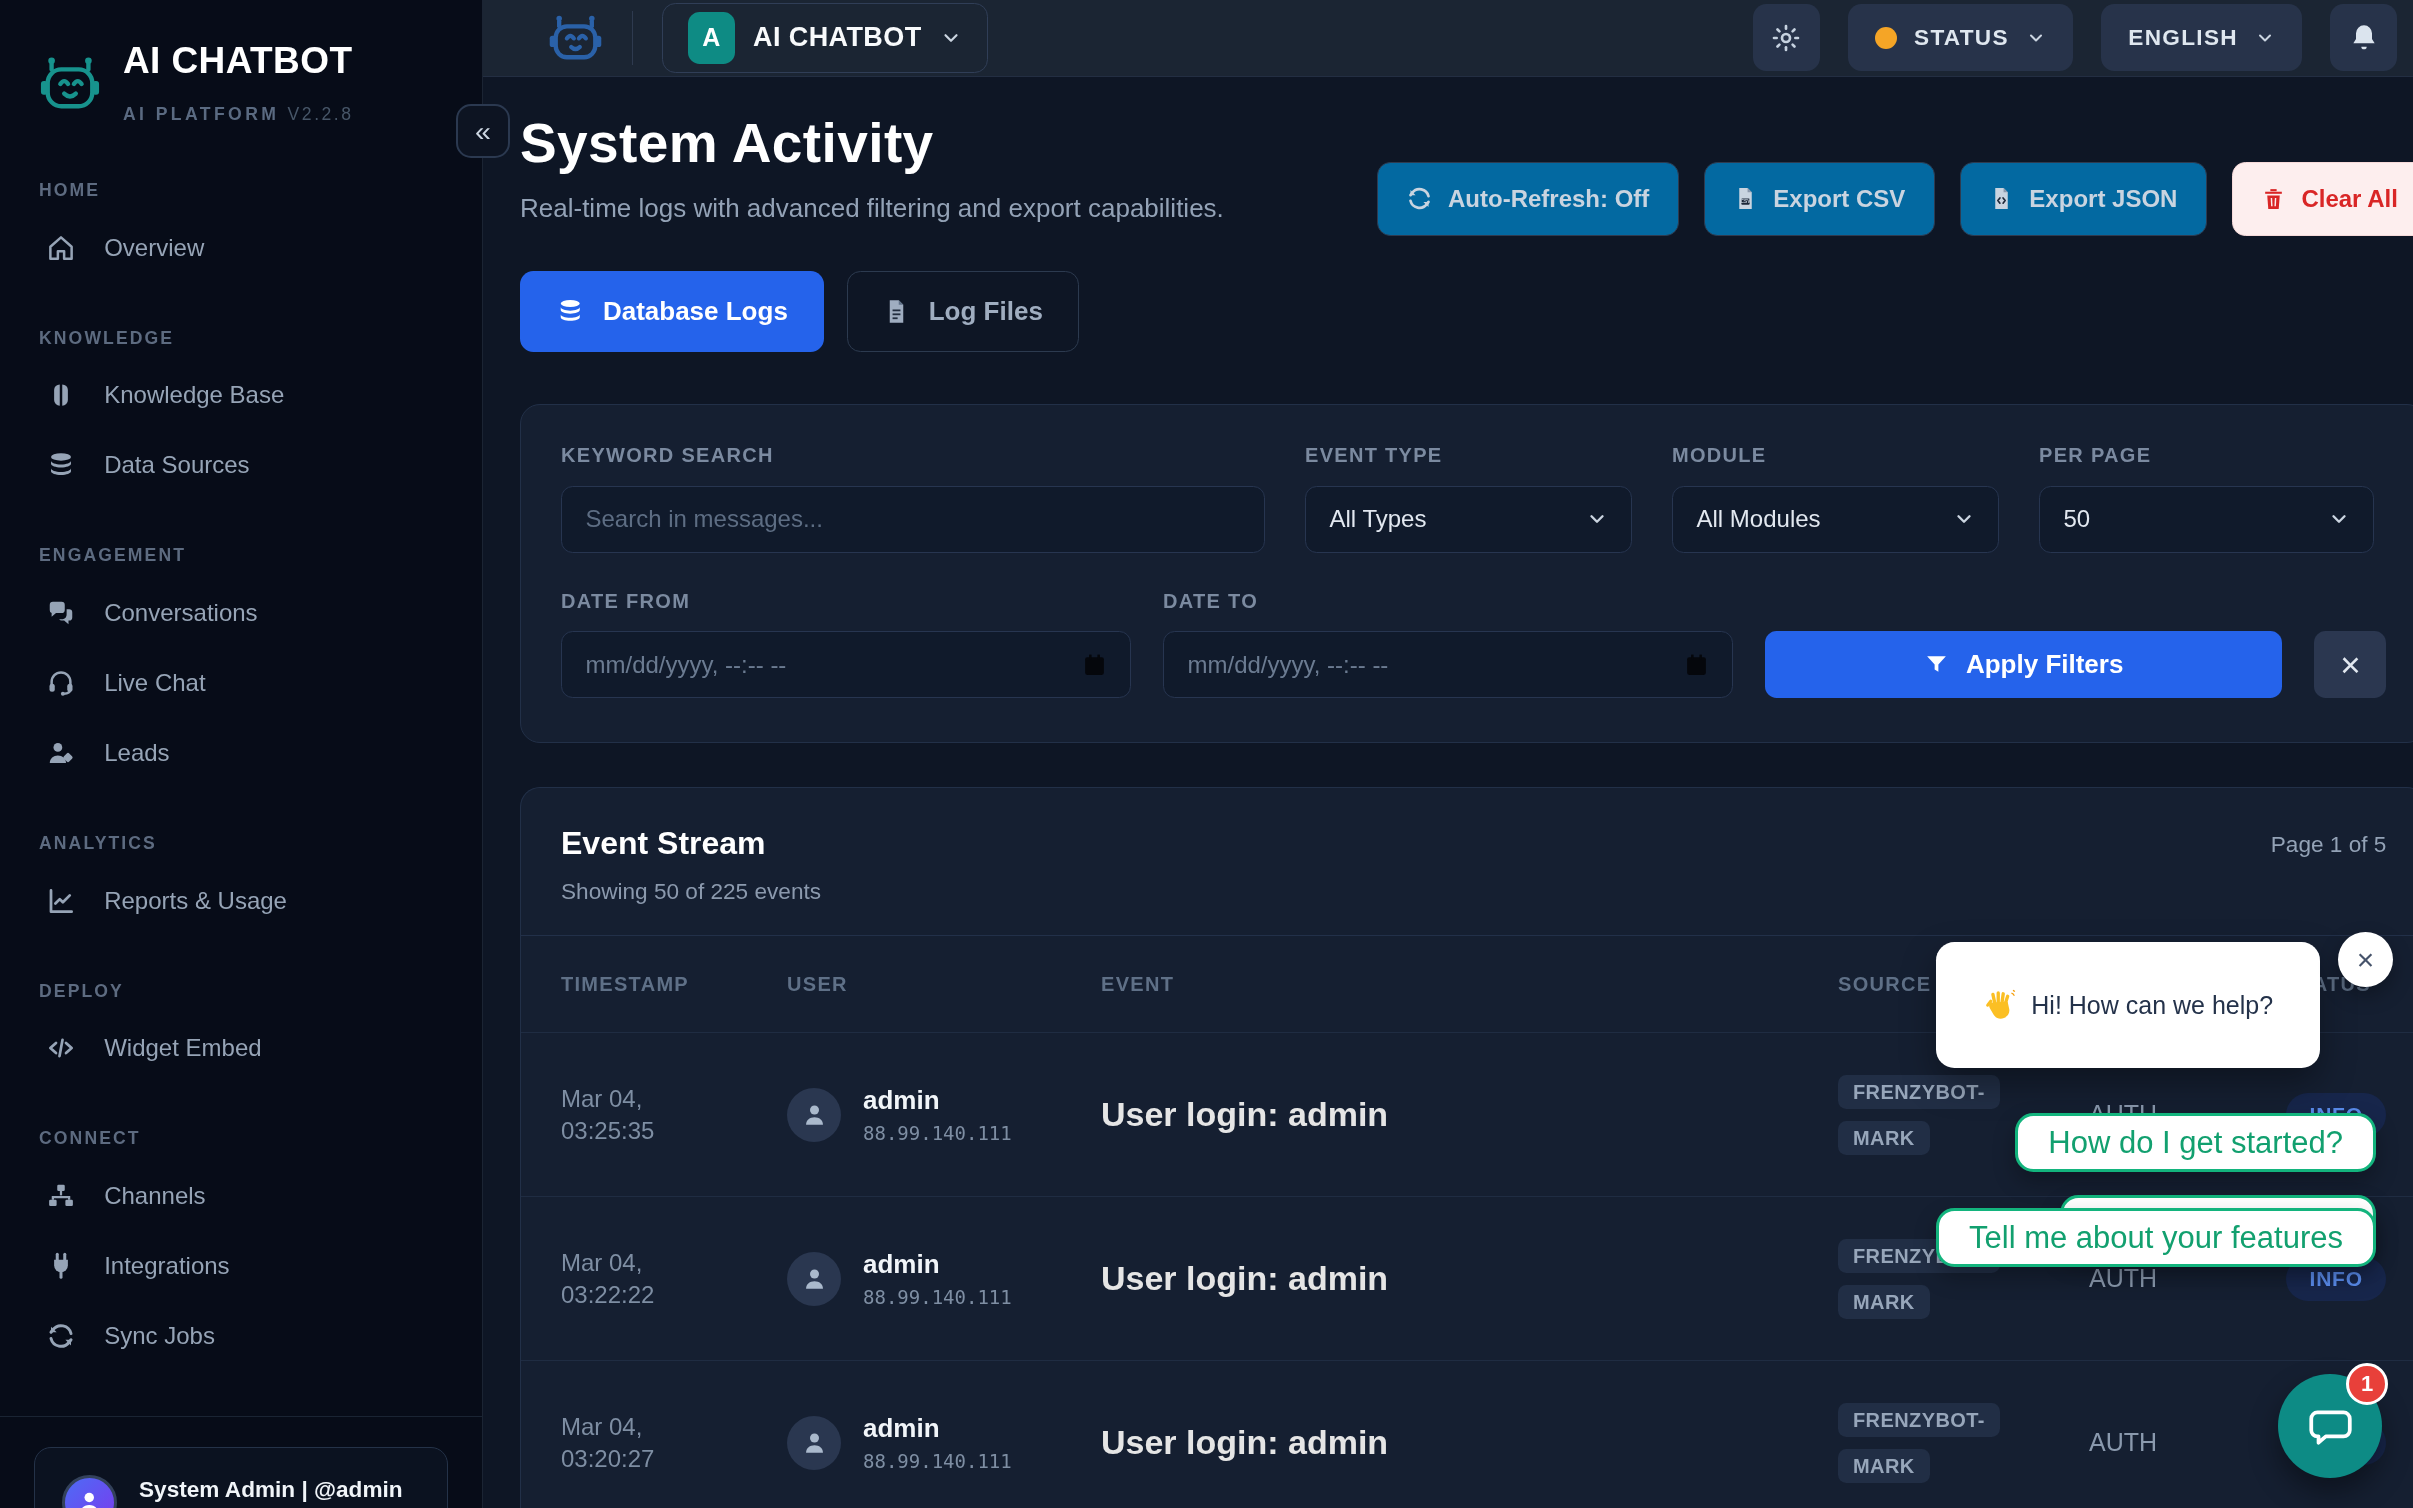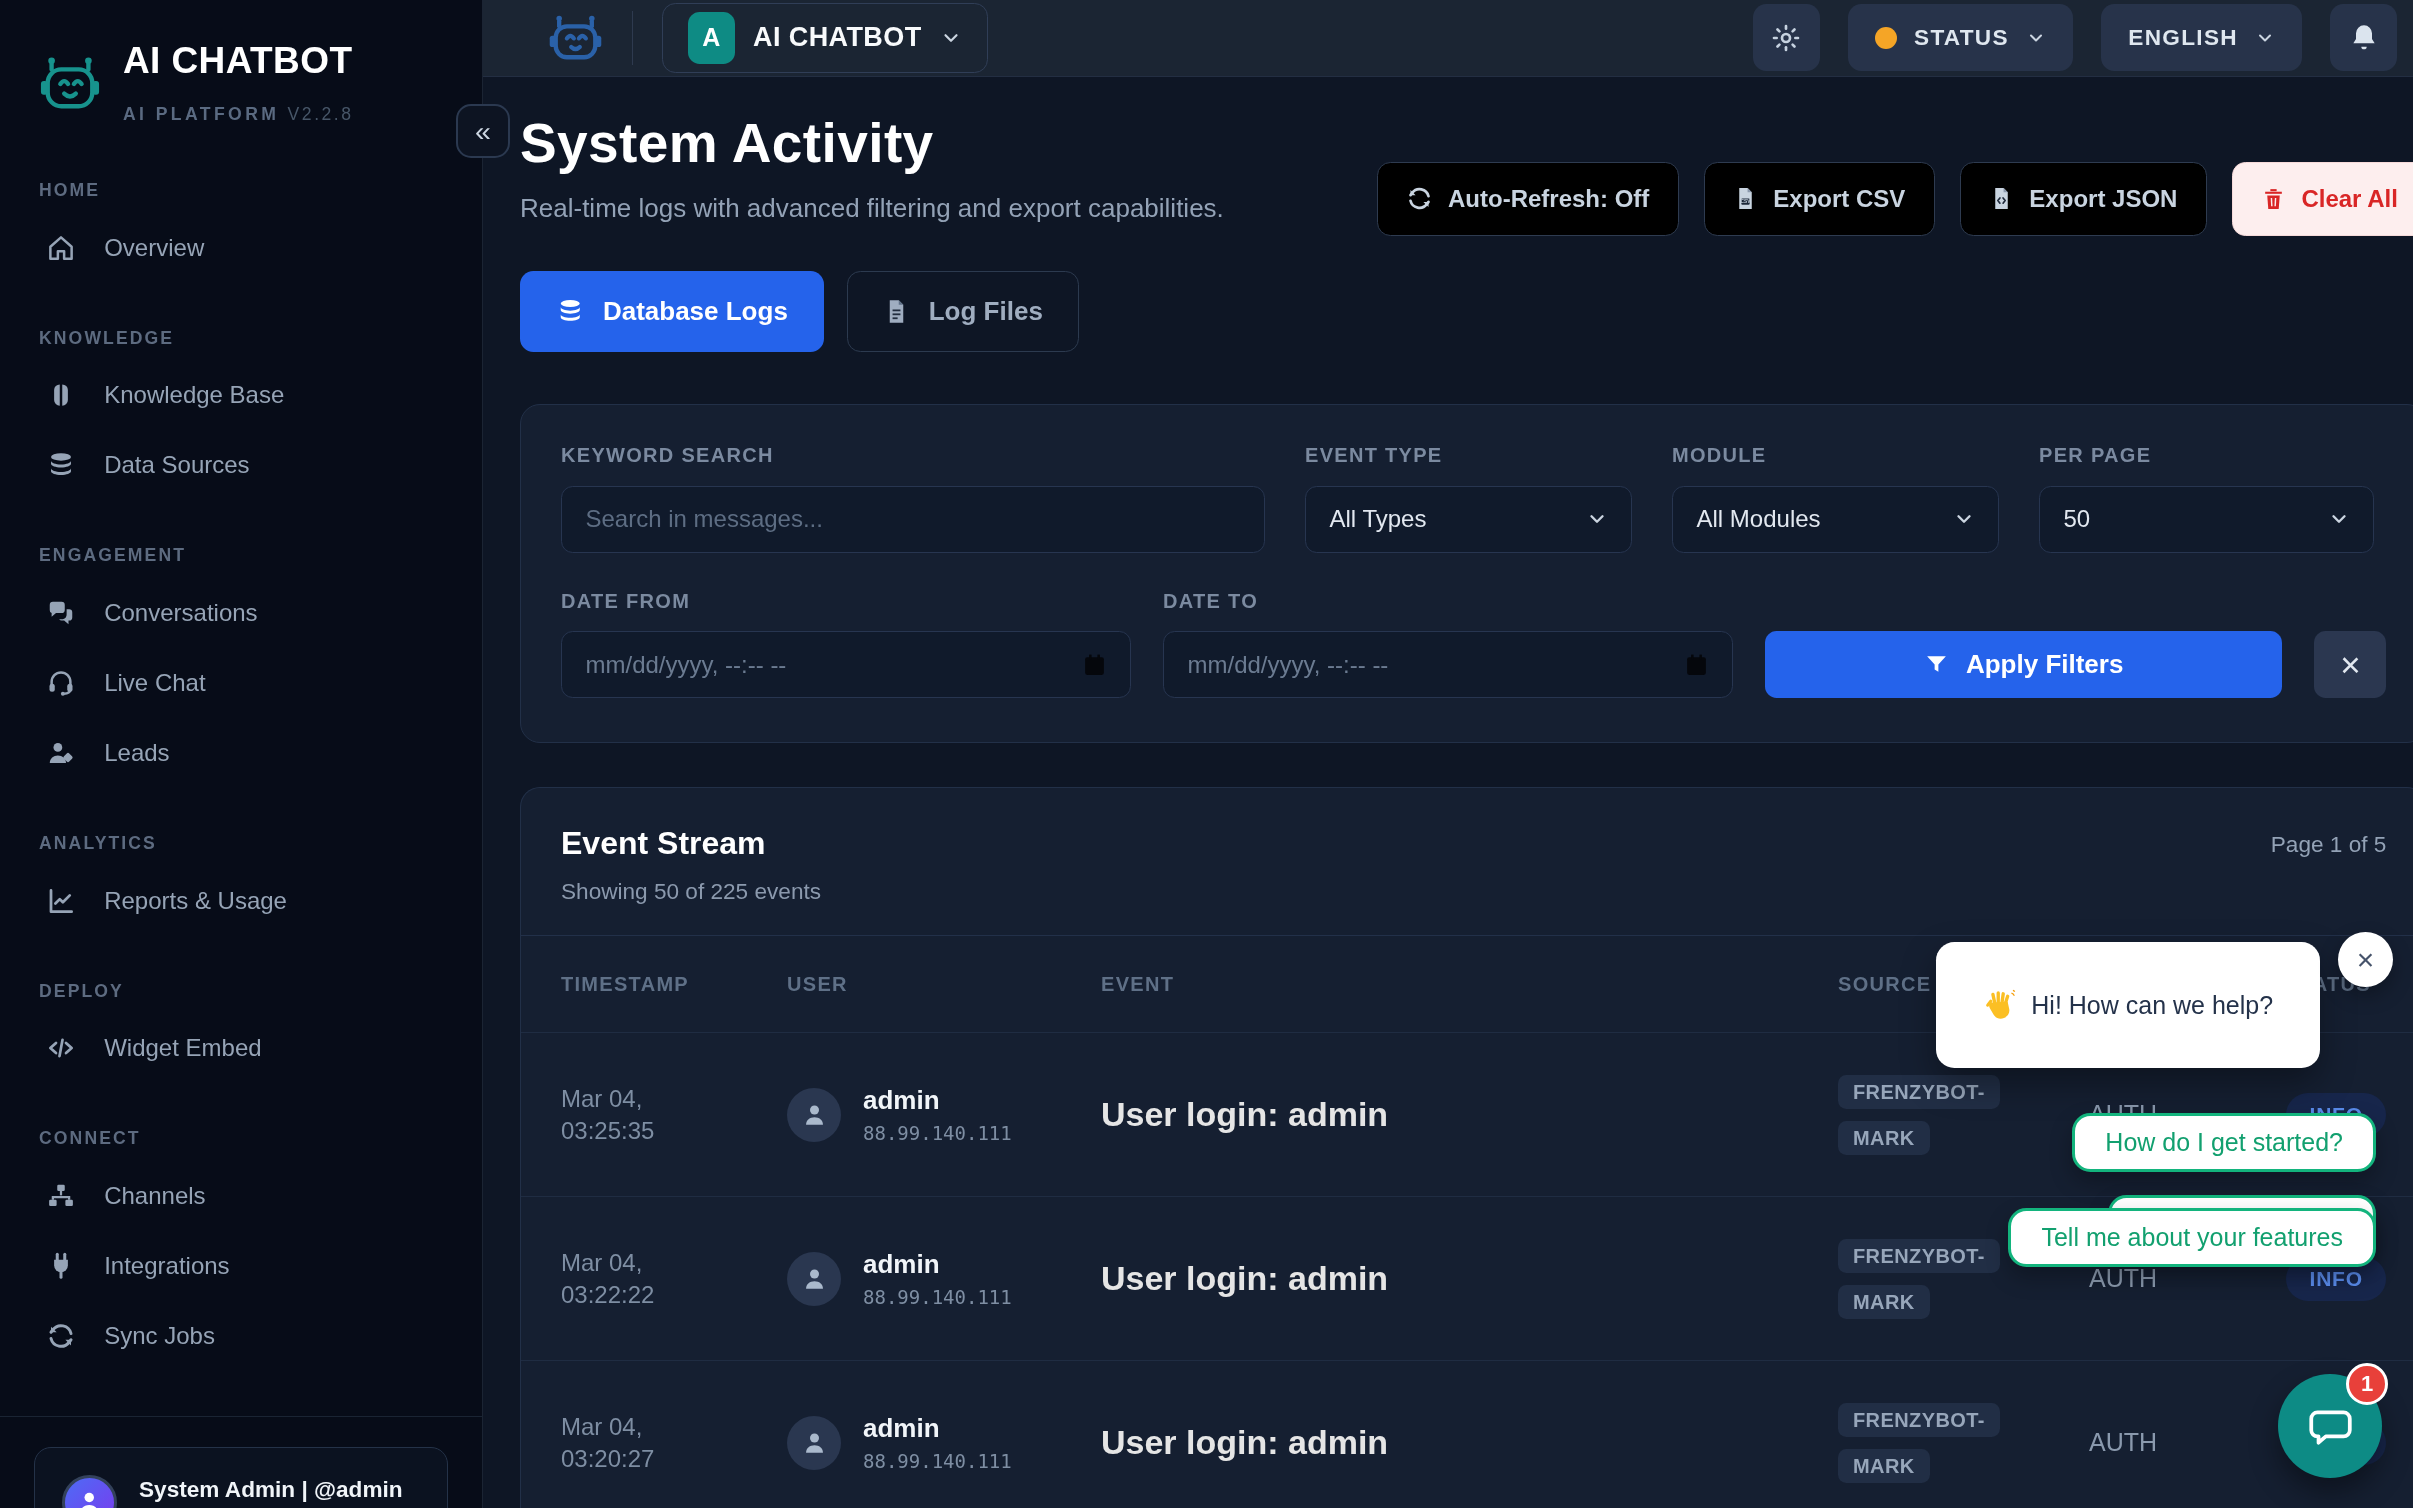--- a/index.html
+++ b/index.html
@@ -62,21 +62,21 @@
   .status-dot { width:22px; height:22px; border-radius:50%; background:#f5a526; }
   .pill-btn .lbl { font-size:22.6px; font-weight:700; letter-spacing:1.3px; color:#dfe7ef; }
   .lang-btn { min-width:199px; justify-content:space-between; }
 
   
   .content { position:relative; padding:34px 35px 0 37px; flex:1; }
   .page-title { font-size:55px; font-weight:800; color:#ffffff; letter-spacing:0.4px; }
   .page-sub { margin-top:18.4px; font-size:26px; color:#93a2b6; }
   .actions-row { position:absolute; top:85px; right:35px; display:flex; gap:25px; }
   .act-btn {
-    height:74px; padding:0 28.5px; border-radius:13.4px; background:#000000; border:1.7px solid #2e3b50;
+    height:74px; padding:0 28.5px; border-radius:13.4px; background:#0369a1; border:1.7px solid #2e3b50;
     color:#c9d4e0; font-size:24px; font-weight:700; display:flex; align-items:center; gap:15px; cursor:pointer;
     font-family:"Liberation Sans", sans-serif;
   }
   .act-btn.danger { background:#fdeeee; border-color:#f6d9d9; color:#d92626; }
 
   .tabs-row { margin-top:47px; display:flex; gap:23.5px; }
   .tab-btn {
     height:81px; padding:0 35px; border-radius:13.4px; font-size:26px; font-weight:700;
     display:flex; align-items:center; gap:18.4px; cursor:pointer; border:1.7px solid transparent;
     background:transparent; color:#9fadc0; font-family:"Liberation Sans", sans-serif;
@@ -149,21 +149,21 @@
   }
   .chat-bubble .txt { font-size:25px; color:#24324a; font-weight:500; }
   .chat-close {
     position:absolute; left:2338px; top:932px; width:55px; height:55px; z-index:51;
     background:#ffffff; border:none; border-radius:50%; color:#46536b; font-size:30px; cursor:pointer;
     box-shadow:0 8.4px 20px rgba(0,0,0,.3); line-height:50px; text-align:center;
   }
   .qreply {
     position:absolute; right:37px; z-index:50; height:59px; padding:0 30px;
     background:#ffffff; border:3.4px solid #13b47d; border-radius:18.4px; color:#12a06f;
-    font-size:25px; font-weight:500; cursor:pointer; font-family:"Liberation Sans", sans-serif;
+    font-size:31px; font-weight:500; cursor:pointer; font-family:"Liberation Sans", sans-serif;
     box-shadow:0 10px 22px rgba(0,0,0,.28);
   }
   .qr1 { top:1113px; } .qr2 { top:1195px; } .qr3 { top:1208px; }
   .launcher {
     position:absolute; left:2278px; top:1374px; width:104px; height:104px; z-index:52;
     background:#0d8b85; border:none; border-radius:50%; cursor:pointer;
     display:flex; align-items:center; justify-content:center; box-shadow:0 13.4px 28.5px rgba(0,0,0,.4);
   }
   .launch-badge {
     position:absolute; left:2346px; top:1363px; width:42px; height:42px; z-index:53;

